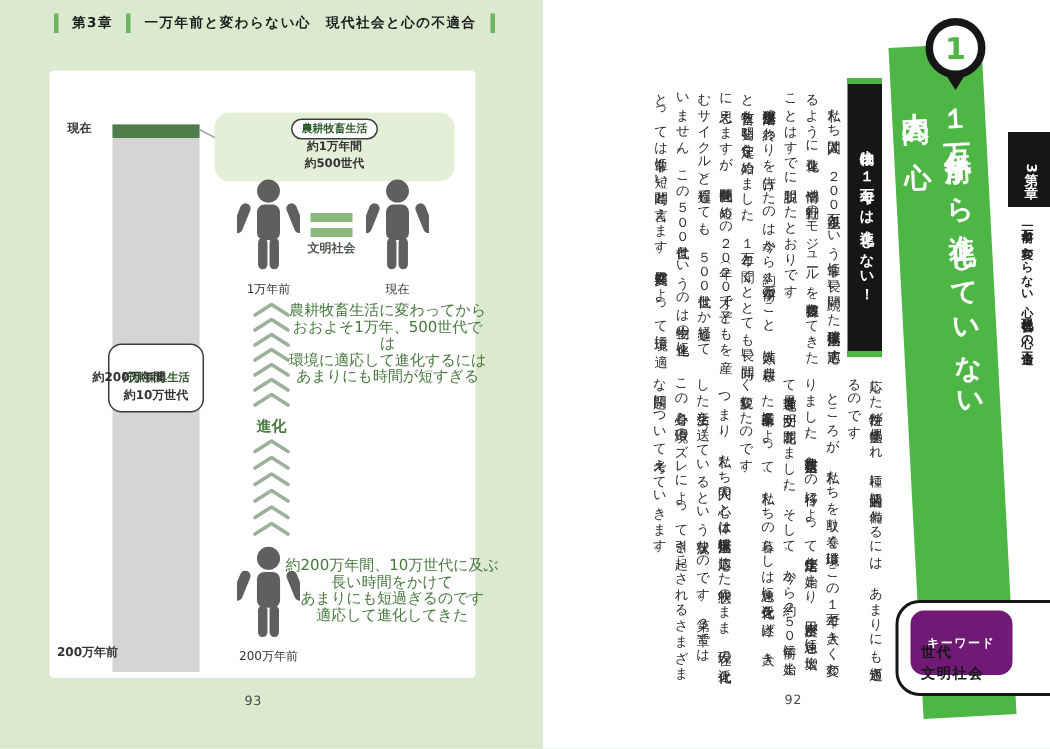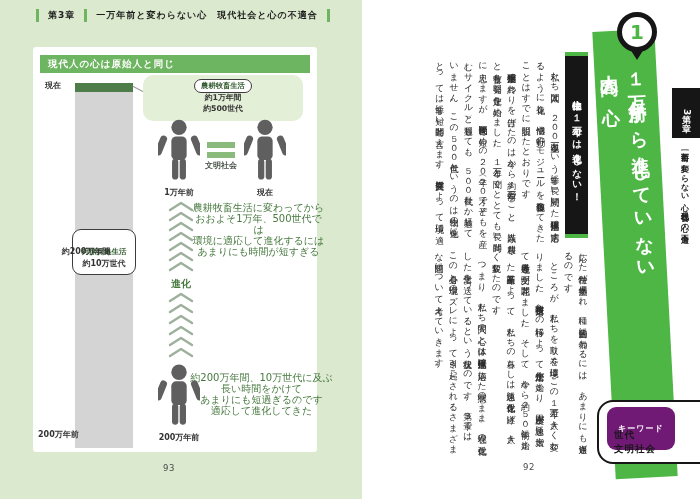--- a/index.html
+++ b/index.html
@@ -29,21 +29,21 @@
   .hunt-l2{position:absolute;left:31px;top:211px;width:80px;text-align:center;font-size:8px;font-weight:bold;color:#333;}
 
   .label-box{position:absolute;left:110px;top:28px;width:160px;height:46px;background:#e4efd8;border-radius:10px;
     display:flex;}
   .label-col{flex:1;display:flex;flex-direction:column;align-items:center;padding-top:4px;}
   .label-col + .label-col{border-left:1px dotted #7fb06f;}
   .label-col .pill{font-size:7.3px;padding:1px 6px;}
   .label-line{font-size:7.8px;font-weight:bold;color:#333;line-height:10.5px;}
 
   .figure{position:absolute;}
-  .fig-label{position:absolute;font-size:8px;font-weight:bold;color:#333;text-align:center;}
+  .fig-label{position:absolute;font-size:8px;font-weight:normal;color:#333;text-align:center;}
   .equals{position:absolute;left:174px;top:95px;width:28px;}
   .equals .eqbar{height:6px;background:#8aba7c;margin-bottom:4px;}
   .eq-label{position:absolute;left:170px;top:113px;width:36px;text-align:center;font-size:8px;font-weight:bold;color:#4b554a;}
 
   .caption{position:absolute;color:#47793f;font-weight:normal;font-size:10px;line-height:11px;
     text-align:center;white-space:pre-line;}
   .cap-top{left:158px;top:155px;width:135px;}
   .cap-bottom{left:156px;top:325px;width:145px;}
 
   .chev{position:absolute;left:134px;width:28px;}
@@ -119,21 +119,20 @@
 
   <div class="lp-header">
     <div class="hdr-bar"></div>
     <div class="hdr-txt">第3章</div>
     <div class="hdr-bar"></div>
     <div class="hdr-txt">一万年前と変わらない心　現代社会と心の不適合</div>
     <div class="hdr-bar"></div>
   </div>
 
   <div class="diagram">
-    <div class="diagram-title">現代人の心は原始人と同じ</div>
 
     <div class="tl-now">現在</div>
     <div class="tl-bar">
       <div class="tl-cap"></div>
     </div>
     <div class="tl-callout"></div>
     <div class="tl-bottom">200万年前</div>
 
     <div class="pill hunt-pill">狩猟採集生活</div>
     <div class="hunt-l1">約200万年間</div>

